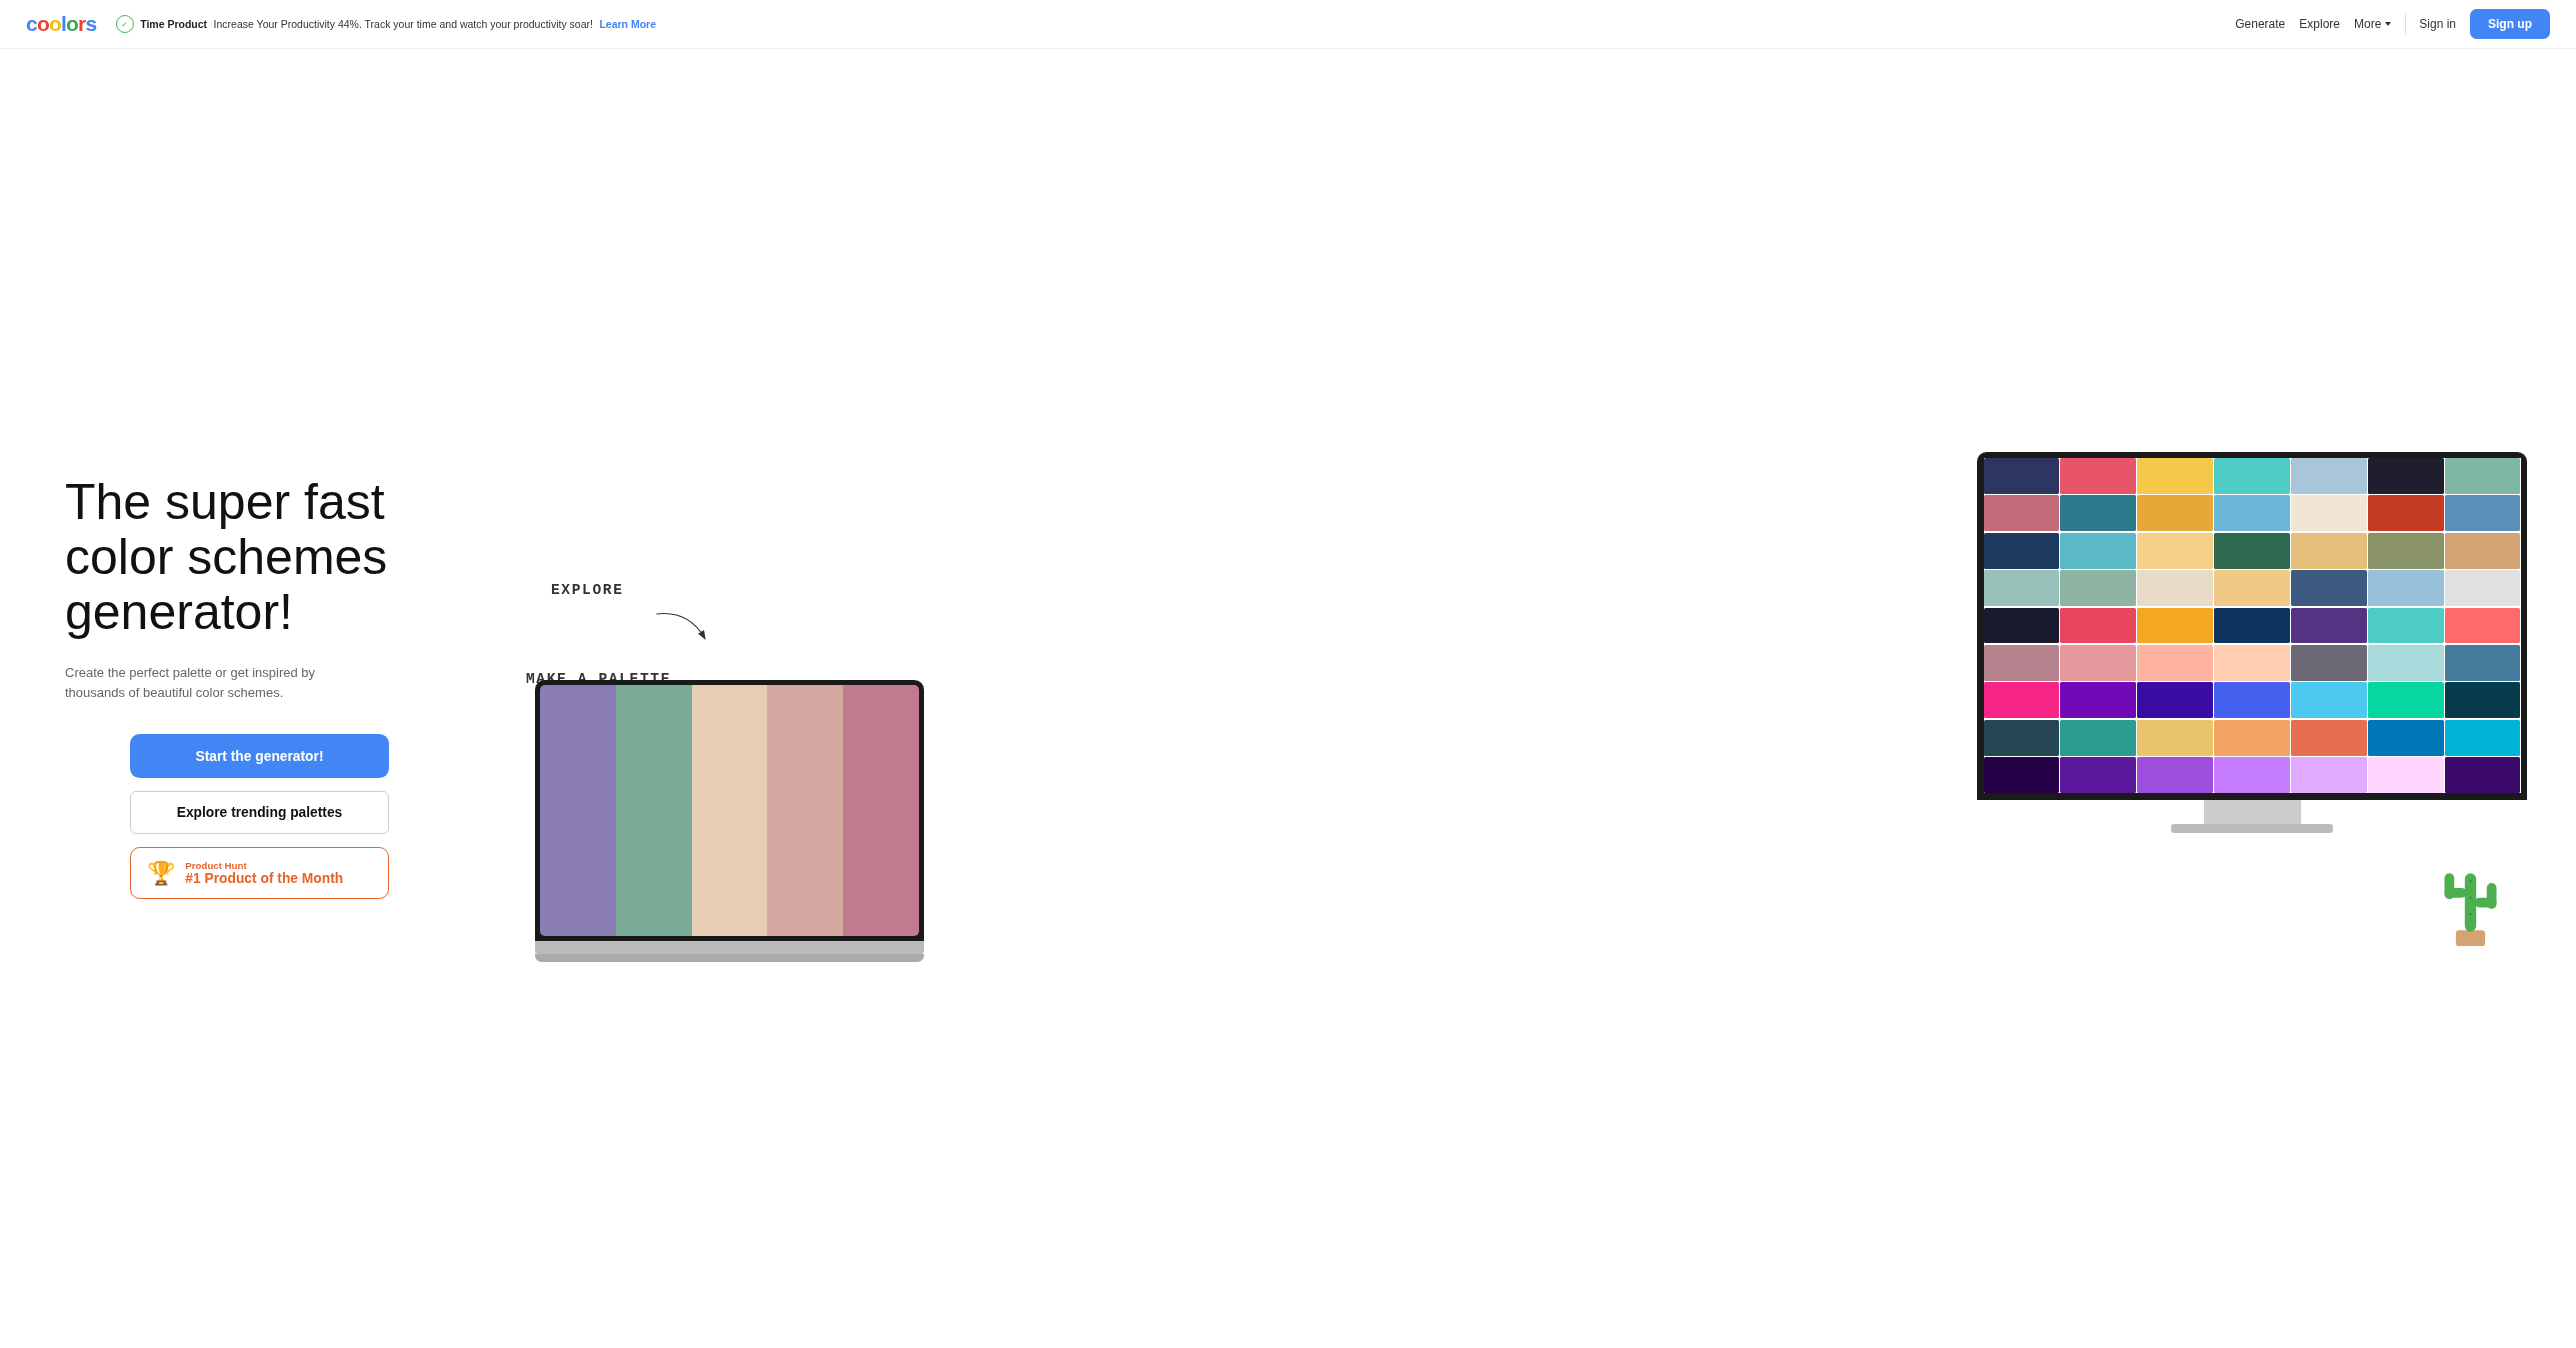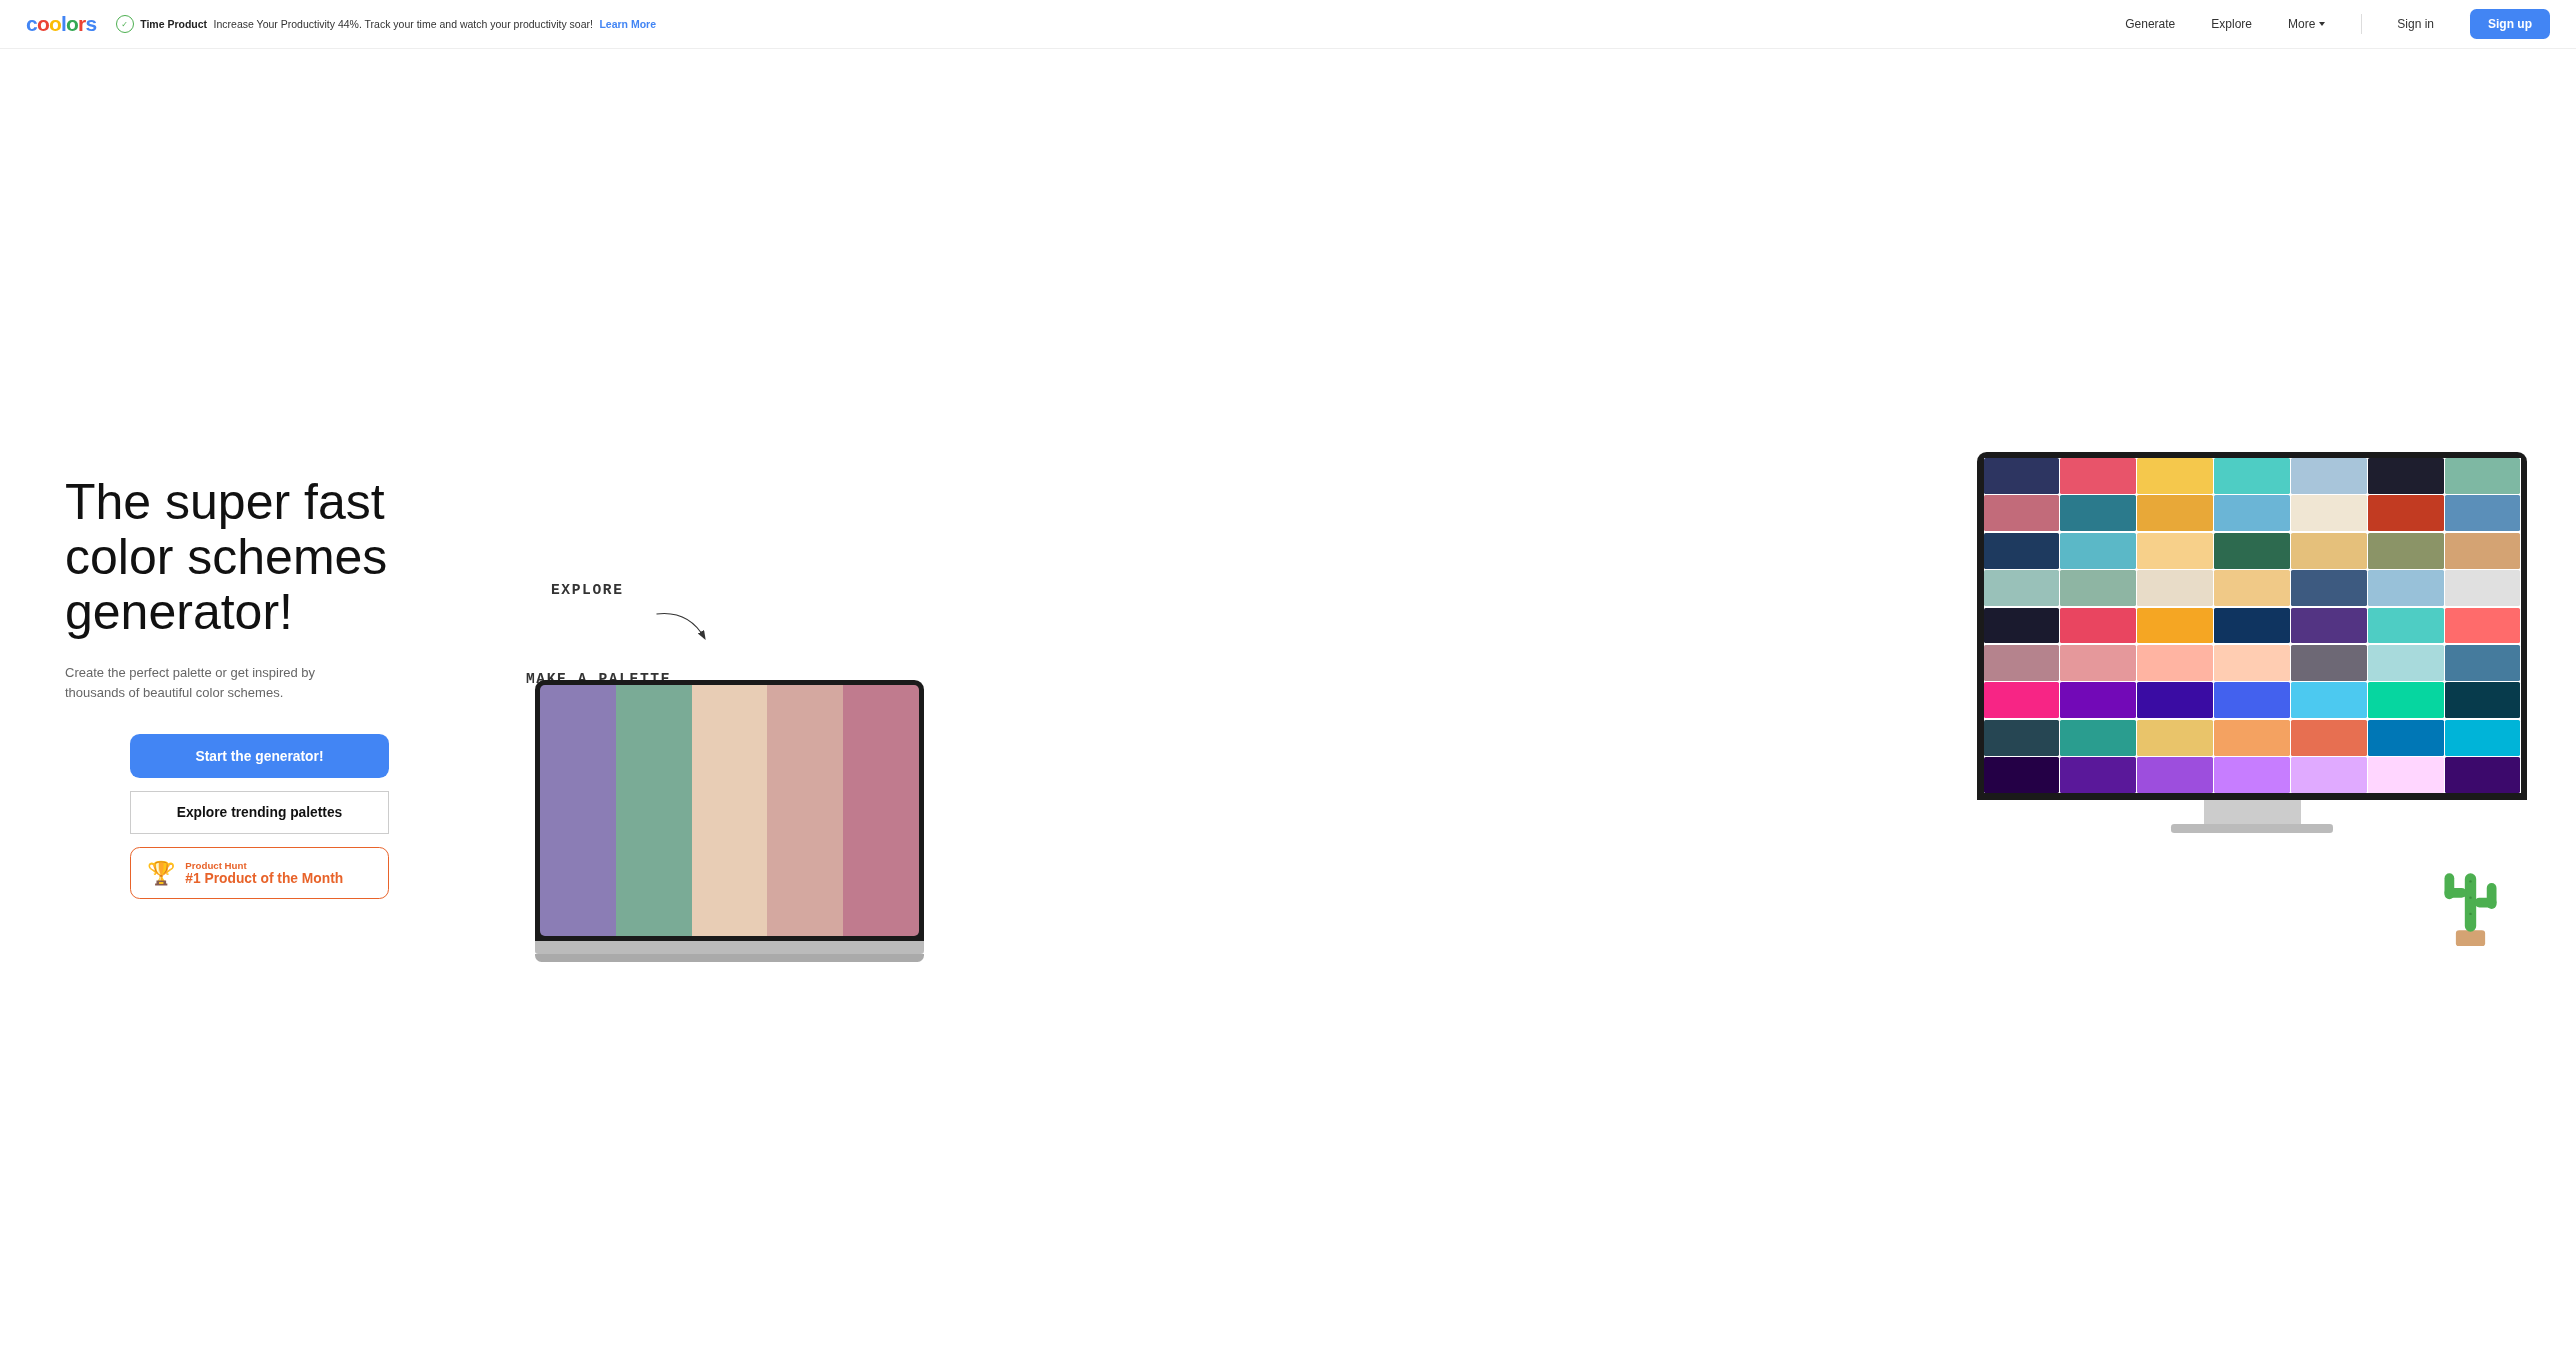--- a/index.html
+++ b/index.html
@@ -60,21 +60,21 @@
     .ad-learn-more {
       color: #4285f4;
       font-weight: 700;
       cursor: pointer;
       text-decoration: none;
     }
 
     .nav-links {
       display: flex;
       align-items: center;
-      gap: 36px;
+      gap: 14px;
       margin-left: auto;
     }
     .nav-link {
       font-size: 12px;
       color: #333;
       cursor: pointer;
       text-decoration: none;
       font-weight: 500;
     }
     .nav-more {
@@ -154,21 +154,21 @@
       padding: 14.6px 0;
       width: 259px;
       font-size: 13.8px;
       font-weight: 700;
       cursor: pointer;
     }
     .btn-secondary {
       background: #fff;
       color: #111;
       border: 1.6px solid #ccc;
-      border-radius: 0;
+      border-radius: 6px;
       padding: 13px 0;
       width: 259px;
       font-size: 13.8px;
       font-weight: 600;
       cursor: pointer;
     }
     .product-hunt-badge {
       display: flex;
       align-items: center;
       gap: 9.7px;

